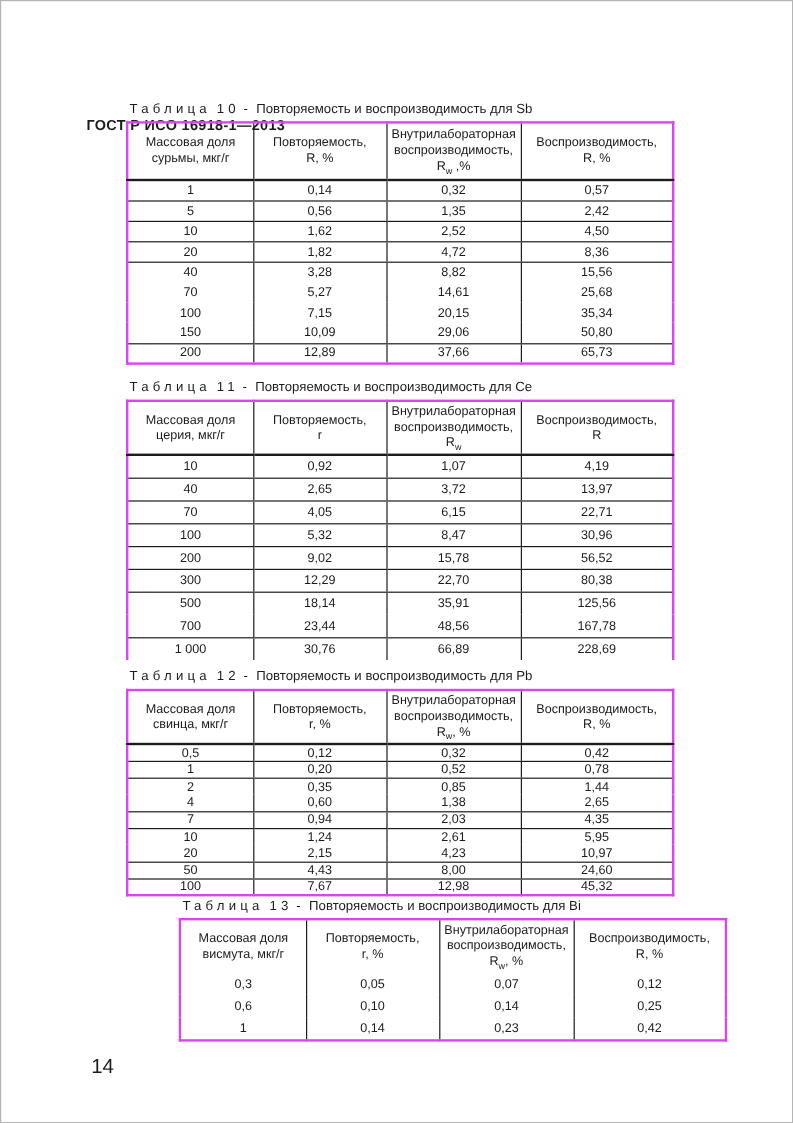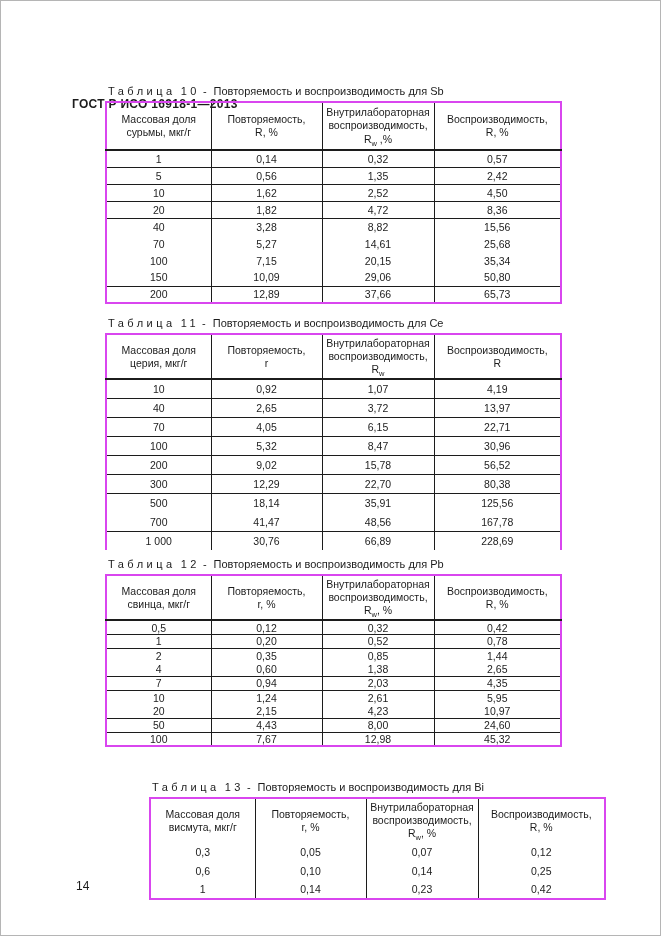--- a/index.html
+++ b/index.html
@@ -22,28 +22,28 @@
     font-size: 12px;
     font-weight: bold;
     letter-spacing: 0.3px;
     color: #1c1c1c;
     margin-top: 40px;
   }
   .page-number {
     position: absolute;
     left: 75px;
     top: 878px;
-    font-size: 12px;
+    font-size: 17px;
     color: #1c1c1c;
   }
   .tsec { position: absolute; left: 104px; width: 457px; }
   .s10 { top: 84px; }
   .s11 { top: 316px; }
   .s12 { top: 557px; }
-  .s13 { top: 780px; padding-left: 44px; }
+  .s13 { top: 748px; padding-left: 44px; }
   .caption {
     font-size: 11px;
     color: #1c1c1c;
     white-space: nowrap;
     padding-left: 3px;
   }
   .cap-word, .cap-num { letter-spacing: 3.5px; }
   .cap-num { margin-left: 5px; }
   .cap-dash { margin: 0 7px 0 3px; letter-spacing: 0; }
   .gtable {
@@ -251,21 +251,21 @@
             <td>80,38</td>
           </tr>
           <tr>
             <td>500</td>
             <td>18,14</td>
             <td>35,91</td>
             <td>125,56</td>
           </tr>
           <tr class="sep">
             <td>700</td>
-            <td>41,47</td>
+            <td>23,44</td>
             <td>48,56</td>
             <td>167,78</td>
           </tr>
           <tr>
             <td>1 000</td>
             <td>30,76</td>
             <td>66,89</td>
             <td>228,69</td>
           </tr>
         </tbody>

